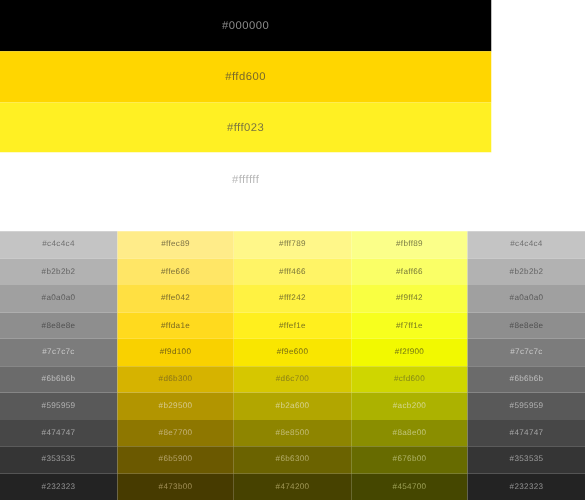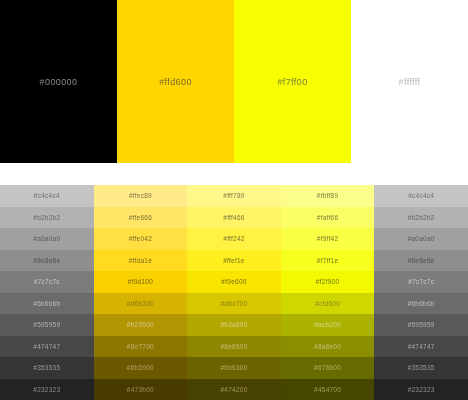--- a/index.html
+++ b/index.html
@@ -14,22 +14,23 @@
   #palette-app {
     width: 468px;
     height: 400px;
     position: relative;
     background: #ffffff;
   }
 
   
   #hero-row {
     display: flex;
-    width: 468px;
+    width: 393px;
     height: 163px;
+    flex-direction: column;
   }
   .hero-swatch {
     flex: 1 1 0;
     height: 163px;
     display: flex;
     align-items: center;
     justify-content: center;
     position: relative;
   }
   .hero-label {
@@ -78,22 +79,22 @@
 
 <div id="palette-app">
 
   <div id="hero-row">
       <div class="hero-swatch" style="background: rgb(0, 0, 0);">
         <span class="hero-label" style="color: rgb(138, 138, 138);">#000000</span>
       </div>
       <div class="hero-swatch" style="background: rgb(255, 214, 0);">
         <span class="hero-label" style="color: rgb(122, 106, 42);">#ffd600</span>
       </div>
-      <div class="hero-swatch" style="background: rgb(247, 255, 0);">
-        <span class="hero-label" style="color: rgb(120, 128, 58);">#f7ff00</span>
+      <div class="hero-swatch" style="background: rgb(255, 240, 35);">
+        <span class="hero-label" style="color: rgb(122, 117, 64);">#fff023</span>
       </div>
       <div class="hero-swatch" style="background: rgb(255, 255, 255);">
         <span class="hero-label" style="color: rgb(184, 184, 184); text-align: right;">#ffffff</span>
       </div>
     </div>
 
   <div id="section-gap"></div>
 
   <div id="ramp-grid">
       <div class="ramp-column">

